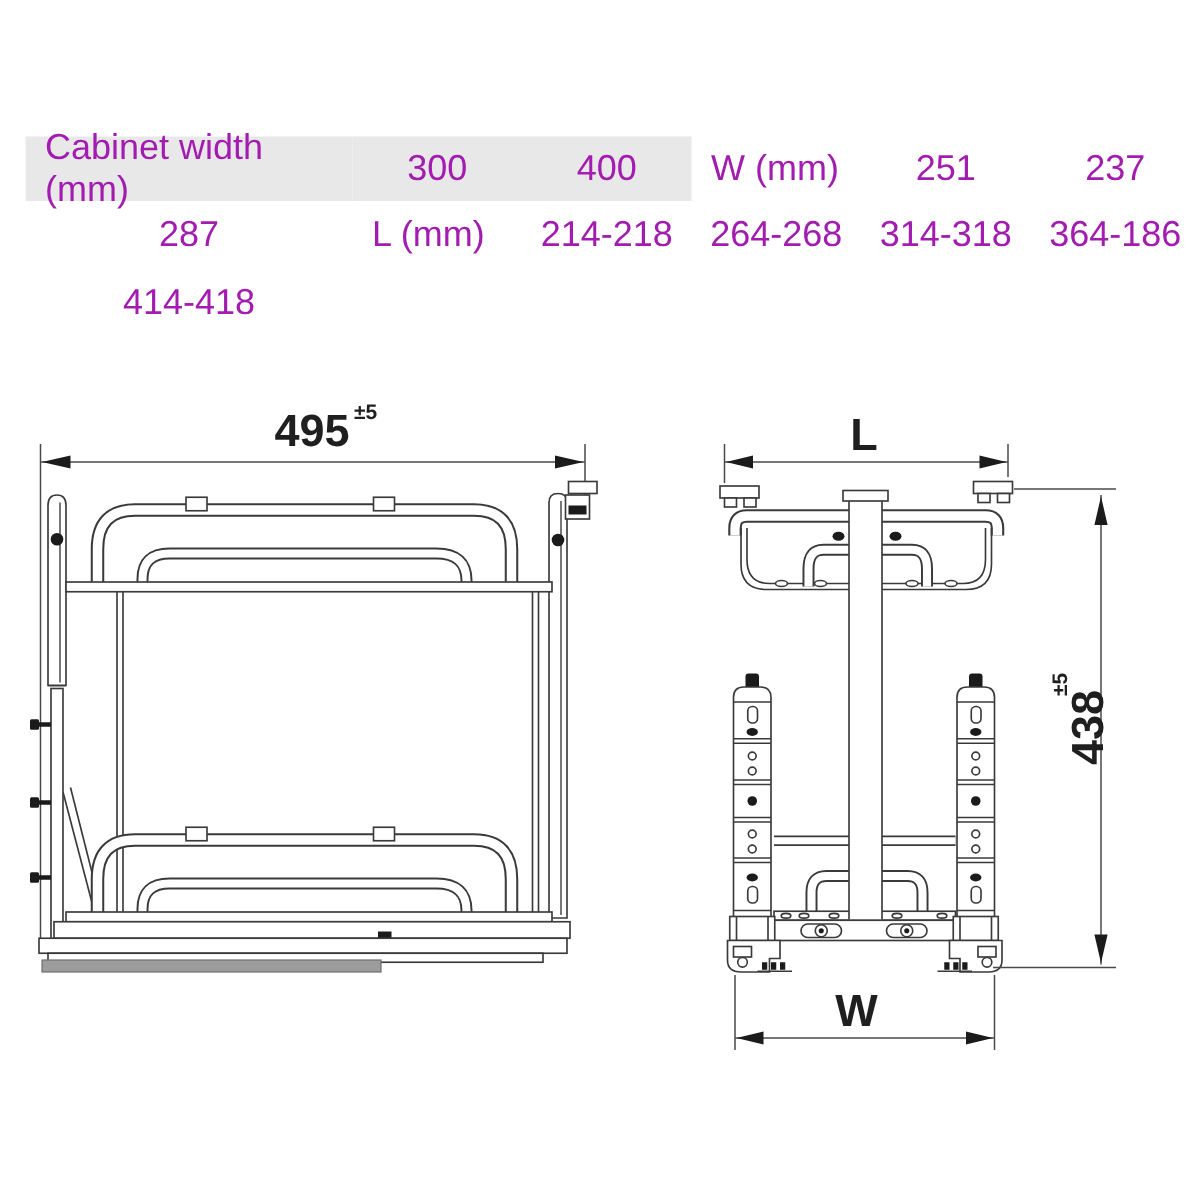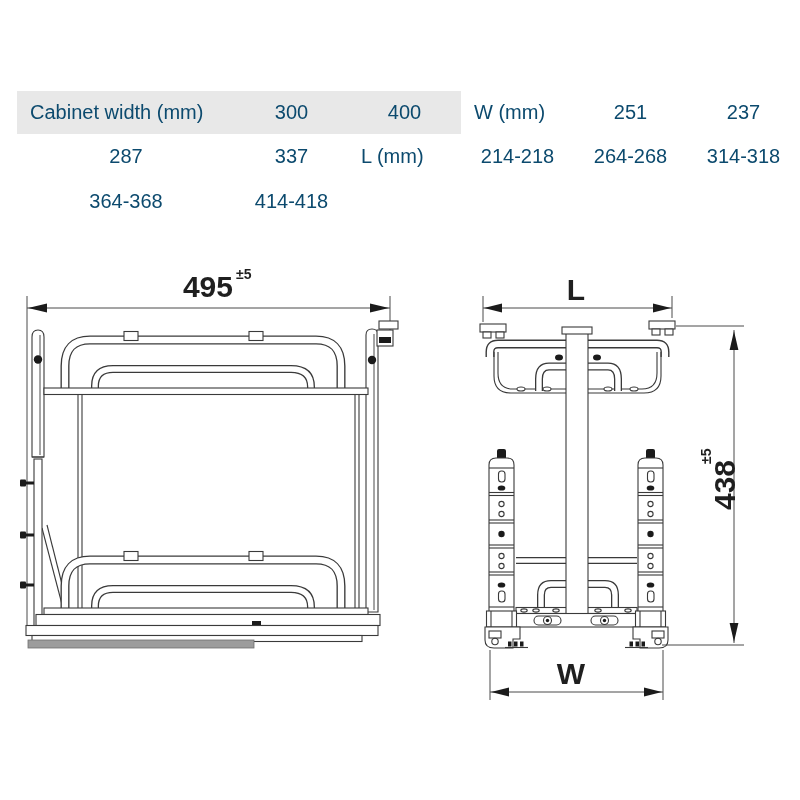--- a/index.html
+++ b/index.html
@@ -6,21 +6,21 @@
   body{
     width:800px;height:800px;position:relative;background:#ffffff;
     font-family:"Liberation Sans", sans-serif;overflow:hidden;
   }
   
   .spec-table{
     position:absolute;left:17px;top:91px;width:783px;
     display:grid;
     grid-template-columns:218px repeat(5,113px);
     grid-template-rows:43px 45px 45px;
-    color:#0c4a6e;font-size:20px;
+    color:#a21caf;font-size:24px;
   }
   .cell{display:flex;align-items:center;}
   .cell.label{justify-content:flex-start;padding-left:13px;}
   .cell.num{justify-content:center;}
   .cell.hd{background:#e8e8e8;}
   
   svg{position:absolute;left:0;top:0;}
   .ln{stroke:#3a3a3a;stroke-width:1.1;fill:none;}
   .ln2{stroke:#3a3a3a;stroke-width:1.1;fill:#ffffff;}
   .thin{stroke:#4a4a4a;stroke-width:1;fill:none;}
@@ -38,27 +38,26 @@
 
 <div class="spec-table">
   <div class="cell label hd">Cabinet width (mm)</div>
   <div class="cell num hd">300</div>
   <div class="cell num hd">400</div>
 
   <div class="cell label">W (mm)</div>
   <div class="cell num">251</div>
   <div class="cell num">237</div>
   <div class="cell num">287</div>
-  <div class="cell num">337</div>
 
   <div class="cell label">L (mm)</div>
   <div class="cell num">214-218</div>
   <div class="cell num">264-268</div>
   <div class="cell num">314-318</div>
-  <div class="cell num">364-368</div>
+  <div class="cell num">364-186</div>
   <div class="cell num">414-418</div>
 </div>
 
 <svg width="800" height="800" viewBox="0 0 800 800">
 
   <g>
 
     <g>
       <line class="thin" x1="27" y1="296" x2="27" y2="626"></line>
       <line class="thin" x1="390" y1="296" x2="390" y2="343"></line>

